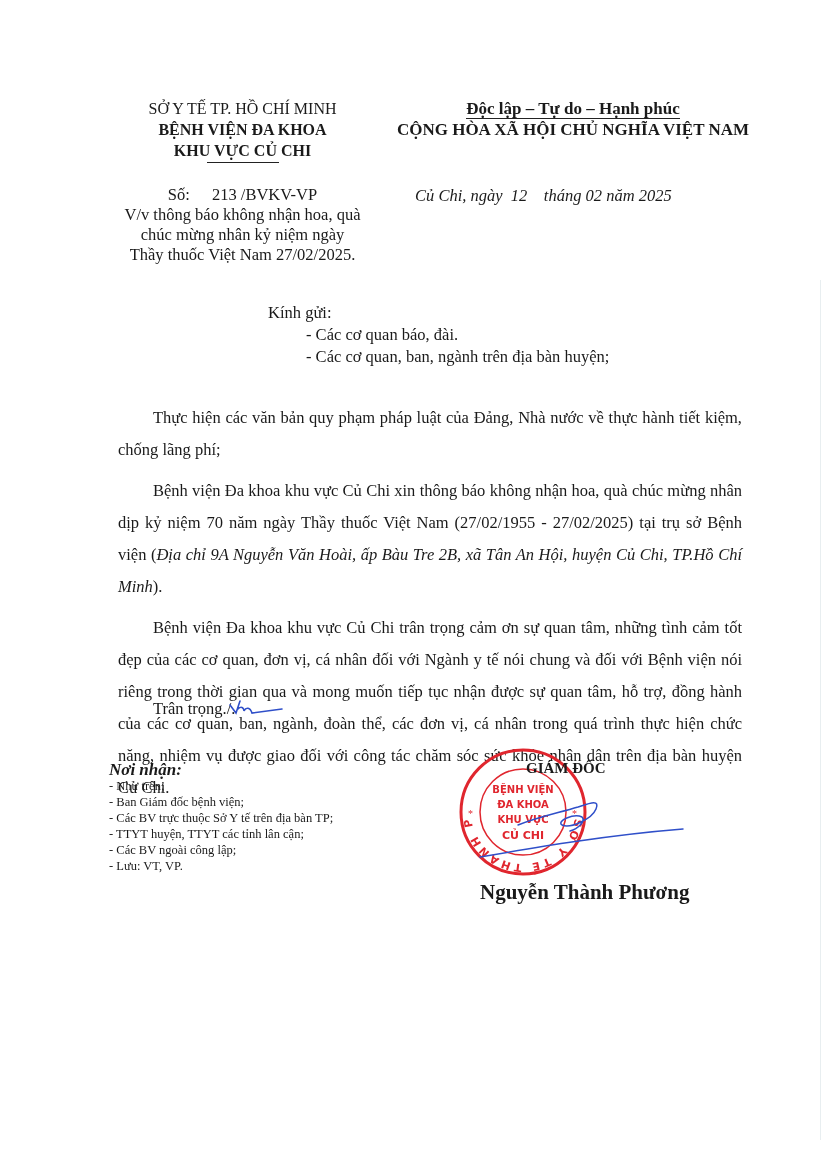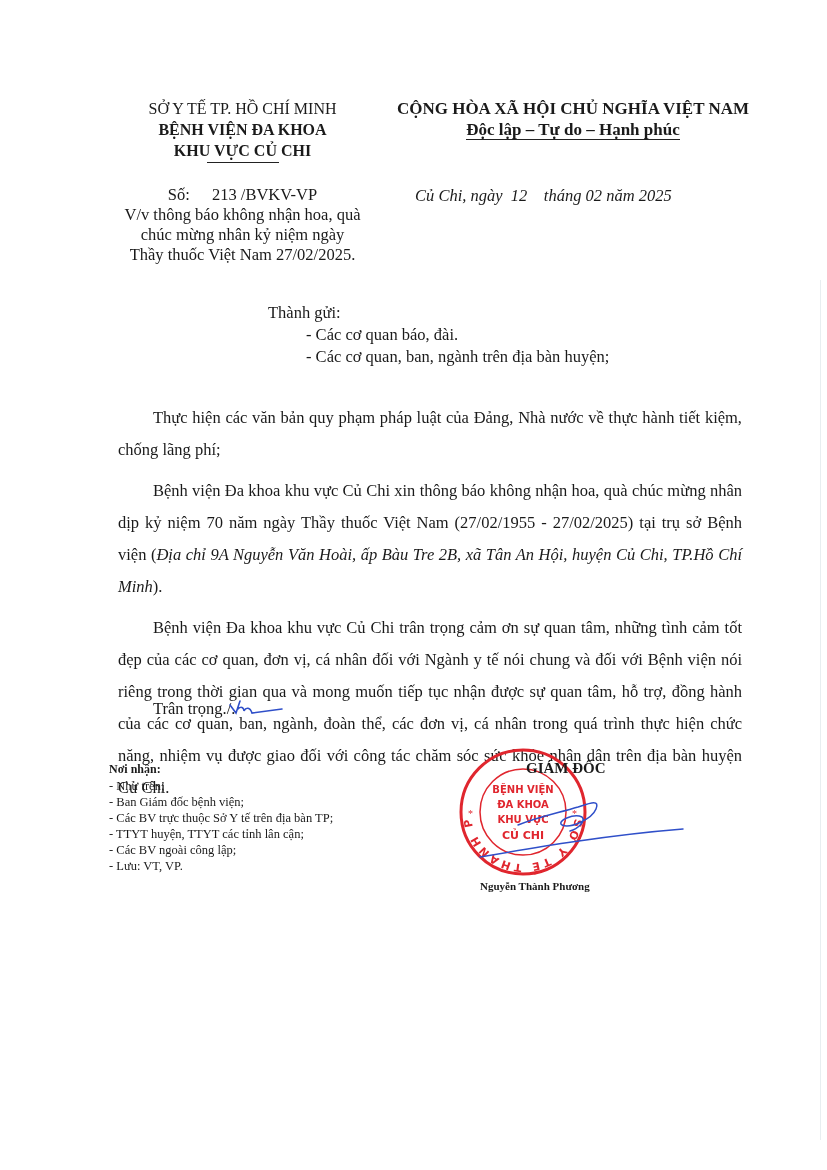--- a/index.html
+++ b/index.html
@@ -15,57 +15,57 @@
   .docno { left: 100px; top: 185px; width: 285px; font-size: 16.5px; line-height: 20px; }
   .docno .num-line span { display: inline-block; }
   .place-date { left: 415px; top: 186px; font-size: 16.5px; font-style: italic; white-space: pre; }
   .recipients-to { left: 268px; top: 302px; font-size: 16.5px; line-height: 22px; }
   .recipients-to .item { padding-left: 38px; }
   .body-text { left: 118px; top: 402px; width: 624px; font-size: 16.5px; line-height: 32px; text-align: justify; }
   .body-text p { margin: 0 0 9px 0; text-indent: 35px; }
   .closing { left: 153px; top: 699px; font-size: 16.5px; }
   .initials { left: 226px; top: 697px; }
   .noi-nhan { left: 109px; top: 761px; font-size: 12.5px; line-height: 16px; }
-  .noi-nhan .title { font-weight: bold; font-size: 12px; line-height: 17px; }
+  .noi-nhan .title { font-weight: bold; font-style: italic; font-size: 17px; line-height: 17px; }
   .stamp { left: 456px; top: 745px; }
   .title-sign { left: 526px; top: 760px; font-size: 15px; font-weight: bold; }
-  .signer { left: 480px; top: 880px; font-size: 11px; font-weight: bold; }
+  .signer { left: 480px; top: 880px; font-size: 21px; font-weight: bold; }
   .sigline { left: 478px; top: 795px; }
   .edge-mark { left: 820px; top: 280px; width: 1px; height: 860px; background: #e8eef0; }
 </style>
 </head>
 <body>
 
 <div class="abs hdr-left center">
   <div>SỞ Y TẾ TP. HỒ CHÍ MINH</div>
   <div class="bold">BỆNH VIỆN ĐA KHOA</div>
   <div class="bold">KHU VỰC CỦ CHI</div>
   <div class="underline-bar"></div>
 </div>
 
 <div class="abs hdr-right center">
+  <div><span class="motto">Độc lập – Tự do – Hạnh phúc</span></div>
   <div>CỘNG HÒA XÃ HỘI CHỦ NGHĨA VIỆT NAM</div>
-  <div><span class="motto">Độc lập – Tự do – Hạnh phúc</span></div>
 </div>
 
 <div class="abs docno center">
   <div class="num-line">
     <span>Số:</span>
     <span style="margin-left:18px;">213</span>
     <span style="">/BVKV-VP</span>
   </div>
   <div>V/v thông báo không nhận hoa, quà</div>
   <div>chúc mừng nhân kỷ niệm ngày</div>
   <div>Thầy thuốc Việt Nam 27/02/2025.</div>
 </div>
 
 <div class="abs place-date">Củ Chi, ngày  12    tháng 02 năm 2025</div>
 
 <div class="abs recipients-to">
-  <div>Thành gửi:</div>
+  <div>Kính gửi:</div>
   <div class="item">- Các cơ quan báo, đài.</div>
   <div class="item">- Các cơ quan, ban, ngành trên địa bàn huyện;</div>
 </div>
 
 <div class="abs body-text">
   <p>Thực hiện các văn bản quy phạm pháp luật của Đảng, Nhà nước về thực hành tiết kiệm, chống lãng phí;</p>
   <p><span>Bệnh viện Đa khoa khu vực Củ Chi xin thông báo không nhận hoa, quà chúc mừng nhân dịp kỷ niệm 70 năm ngày Thầy thuốc Việt Nam (27/02/1955 - 27/02/2025) tại trụ sở Bệnh viện (</span><i>Địa chỉ 9A Nguyễn Văn Hoài, ấp Bàu Tre 2B, xã Tân An Hội, huyện Củ Chi, TP.Hồ Chí Minh</i><span>).</span></p>
   <p>Bệnh viện Đa khoa khu vực Củ Chi trân trọng cảm ơn sự quan tâm, những tình cảm tốt đẹp của các cơ quan, đơn vị, cá nhân đối với Ngành y tế nói chung và đối với Bệnh viện nói riêng trong thời gian qua và mong muốn tiếp tục nhận được sự quan tâm, hỗ trợ, đồng hành của các cơ quan, ban, ngành, đoàn thể, các đơn vị, cá nhân trong quá trình thực hiện chức năng, nhiệm vụ được giao đối với công tác chăm sóc sức khỏe nhân dân trên địa bàn huyện Củ Chi.</p>
 </div>
 

